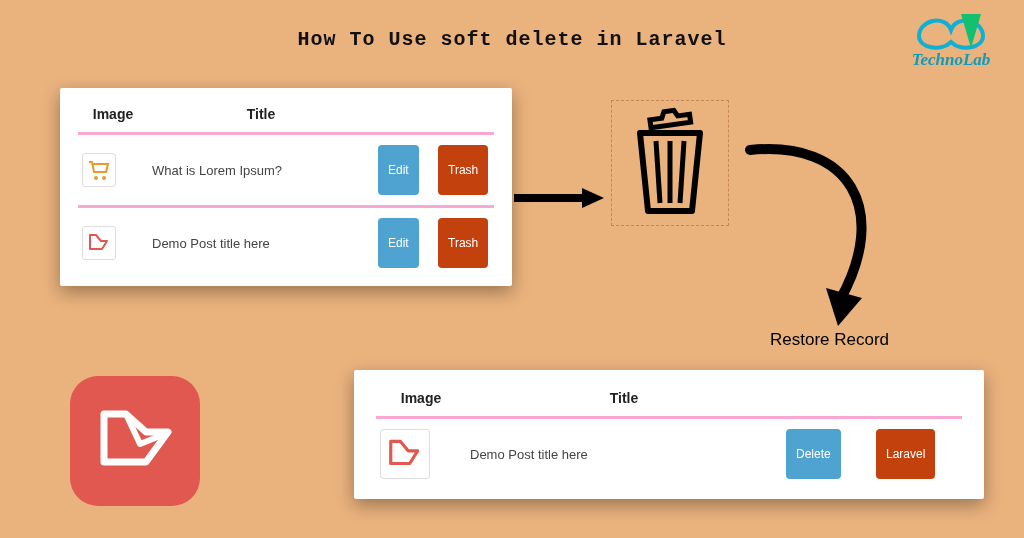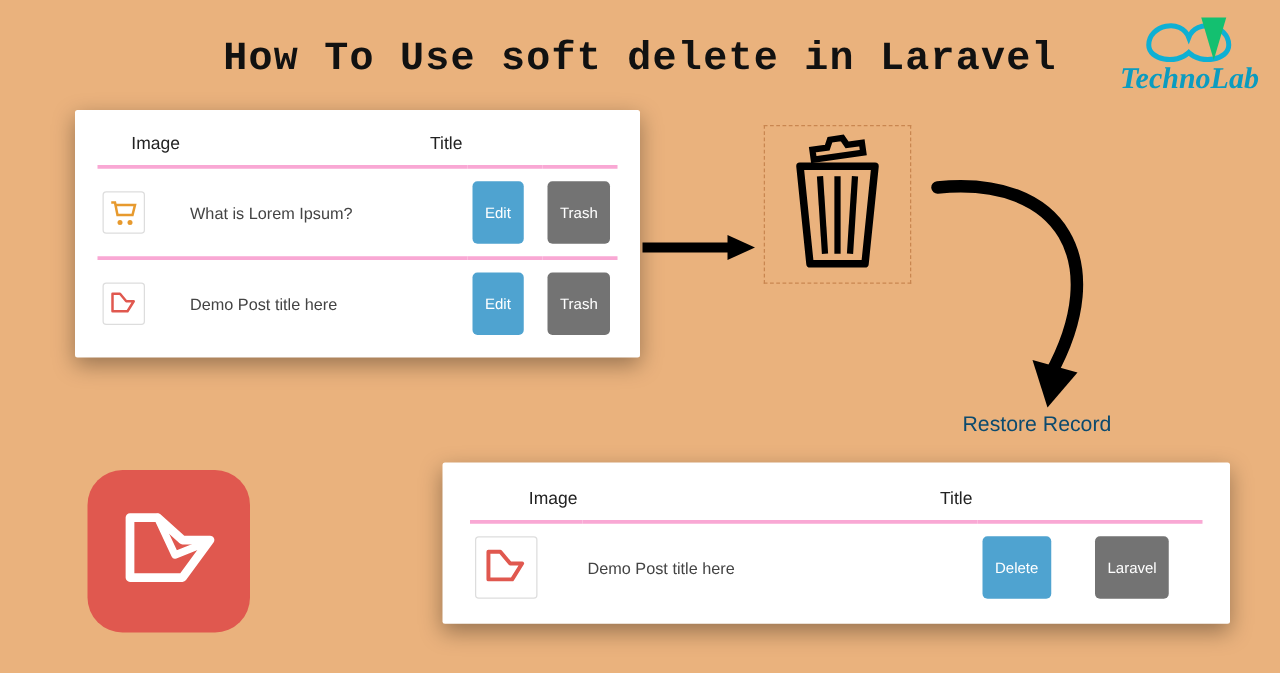--- a/index.html
+++ b/index.html
@@ -12,37 +12,37 @@
     overflow: hidden;
   }
 
   .page-title {
     position: absolute;
     top: 28px;
     left: 0; right: 0;
     text-align: center;
     font-family: "Courier New", monospace;
     font-weight: bold;
-    font-size: 32px;
+    font-size: 20px;
     letter-spacing: 1px;
     color: #111;
   }
 
   .brand {
     position: absolute;
     top: 8px; right: 18px;
     width: 110px; height: 70px;
     text-align: center;
   }
   .brand svg { display: block; margin: 0 auto; }
   .brand-text {
     font-family: "Brush Script MT", cursive;
     font-style: italic;
     color: #0b9cc0;
-    font-size: 24px;
+    font-size: 17px;
     margin-top: -4px;
     font-weight: bold;
   }
 
   
   .card {
     background: #fff;
     border-radius: 2px;
     box-shadow: 0 6px 18px rgba(0,0,0,.35);
     font-size: 14px;
@@ -56,23 +56,23 @@
   }
   .card2 {
     position: absolute;
     top: 370px; left: 354px;
     width: 630px;
     padding: 14px 22px 10px;
   }
 
   .tbl { width: 100%; border-collapse: collapse; }
   .tbl th {
-    text-align: right;
+    text-align: center;
     font-size: 14px;
-    font-weight: normal;
+    font-weight: bold;
     padding: 6px 4px 10px;
   }
   .tbl td {
     border-top: 3px solid #f9a8d4;
     padding: 10px 4px;
     vertical-align: middle;
     font-size: 13px;
     color: #444;
   }
   .thumb {
@@ -90,21 +90,21 @@
     display: inline-block;
     color: #fff;
     font-size: 12px;
     padding: 19px 10px;
     border-radius: 4px;
     border: none;
     cursor: pointer;
     line-height: 1;
   }
   .btn-blue { background: #4fa3d0; }
-  .btn-red  { background: #737373; }
+  .btn-red  { background: #c2410c; }
 
   
   .trash-block {
     position: absolute;
     top: 100px; left: 605px;
     width: 130px;
     text-align: center;
   }
   .trash-block .box {
     border: 1px dashed #c98650;
@@ -114,21 +114,21 @@
   .trash-caption {
     font-size: 17px;
     color: #222;
     margin-top: 6px;
   }
 
   .restore-caption {
     position: absolute;
     top: 330px; left: 770px;
     font-size: 17px;
-    color: #0c4a6e;
+    color: #000000;
   }
 
   
   .arrow1 {
     position: absolute;
     top: 186px; left: 512px;
     width: 92px; height: 24px;
   }
 
   

